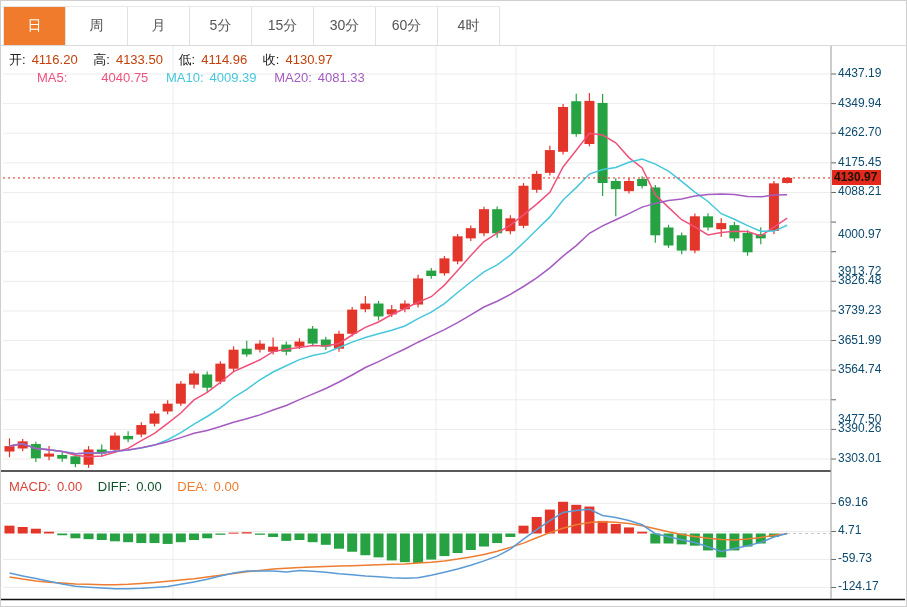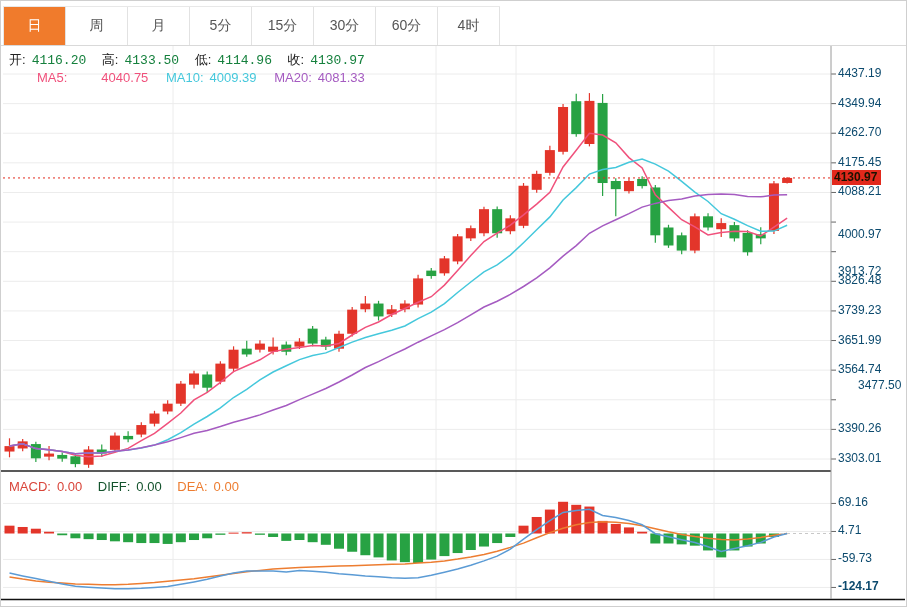--- a/index.html
+++ b/index.html
@@ -10,21 +10,21 @@
   }
   #chart-svg{position:absolute;top:0;left:0;z-index:1;}
   .toolbar{position:absolute;top:0;left:0;right:0;height:44px;background:#fff;border-bottom:1px solid #d9d9d9;z-index:3;}
   .tabs{position:absolute;top:5px;left:2px;height:38px;display:flex;border-top:1px solid #e8e8e8;border-left:1px solid #e8e8e8;}
   .tab{width:61px;height:38px;display:flex;align-items:center;justify-content:center;
        font-size:14px;color:#555;background:#fff;border-right:1px solid #e2e2e2;cursor:pointer;}
   .tab.active{background:#f07b2c;color:#fff;}
   .inforow{position:absolute;left:8px;z-index:2;font-size:13px;white-space:nowrap;}
   .inforow span{margin-right:6px;}
   .lbl{color:#222;}
-  .val-red{color:#15803d;font-family:Liberation Mono, monospace;}
+  .val-red{color:#c2410c;}
   .ma5{color:#f0517c;margin-left:28px;}
   .ma10{color:#45c8dc;}
   .ma20{color:#a55bc1;}
   .mmacd{color:#d9453a;}
   .mdiff{color:#14532d;}
   .mdea{color:#ed7d31;}
   .ytick{position:absolute;left:837px;z-index:2;font-size:12px;color:#0c4a6e;line-height:15px;}
   .lastprice{position:absolute;left:831px;z-index:4;font-size:12px;line-height:15px;
              background:#e2291c;color:#1a1200;padding:0 4px 0 2px;font-weight:bold;}
 </style>
@@ -303,20 +303,20 @@
     <div class="ytick" style="top: 94.6172px;">4349.94</div>
     <div class="ytick" style="top: 124.231px;">4262.70</div>
     <div class="ytick" style="top: 153.848px;">4175.45</div>
     <div class="ytick" style="top: 183.462px;">4088.21</div>
     <div class="ytick" style="top: 226px;">4000.97</div>
     <div class="ytick" style="top: 242.693px; margin-top: 20px;">3913.72</div>
     <div class="ytick" style="top: 272.307px;">3826.48</div>
     <div class="ytick" style="top: 301.924px;">3739.23</div>
     <div class="ytick" style="top: 331.538px;">3651.99</div>
     <div class="ytick" style="top: 361.155px;">3564.74</div>
-    <div class="ytick" style="top: 377px; margin-left: 20px;">3477.50</div>
+    <div class="ytick" style="top: 411px;">3477.50</div>
     <div class="ytick" style="top: 420.383px;">3390.26</div>
     <div class="ytick" style="top: 450px;">3303.01</div>
     <div class="ytick" style="top: 494.45px;">69.16</div>
     <div class="ytick" style="top: 522.454px;">4.71</div>
     <div class="ytick" style="top: 550.453px;">-59.73</div>
-    <div class="ytick" style="top: 578.452px; font-weight: bold;">-124.17</div>
+    <div class="ytick" style="top: 578.452px;">-124.17</div>
   </div>
 
 </body></html>

